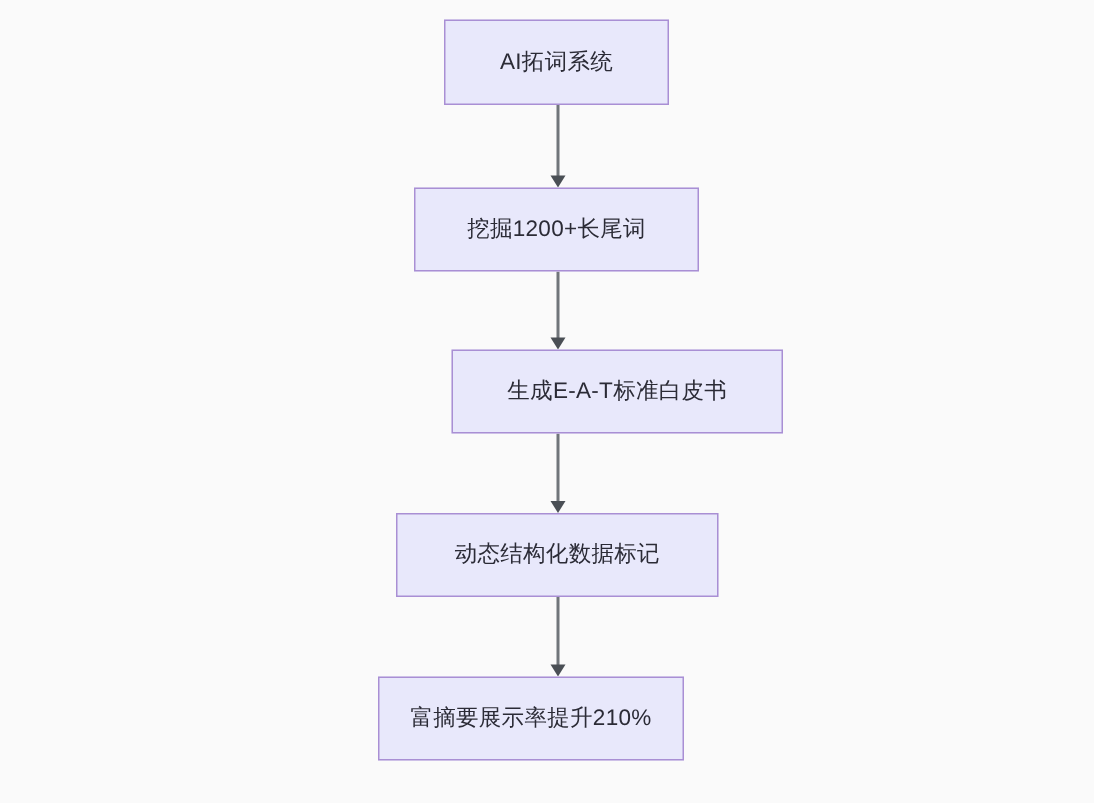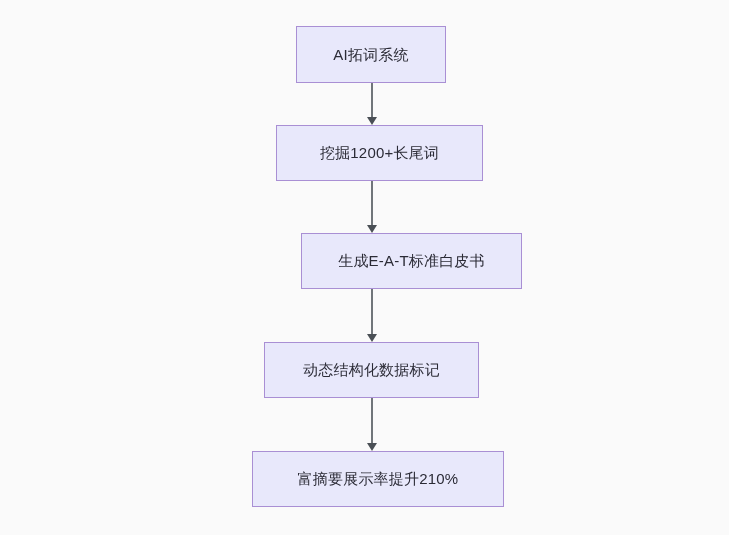--- a/index.html
+++ b/index.html
@@ -73,29 +73,29 @@
   </div>
   <div class="edge" style="left: 371px; top: 289px; width: 2px; height: 53px;">
     <div class="edge-line" style="height: 46px; background: rgb(112, 117, 122);"></div>
     <div class="edge-arrow" style="top: 45px;"></div>
   </div>
   <div class="edge" style="left: 371px; top: 398px; width: 2px; height: 53px;">
     <div class="edge-line" style="height: 46px; background: rgb(112, 117, 122);"></div>
     <div class="edge-arrow" style="top: 45px;"></div>
   </div>
 
-  <div class="node" style="left: 296px; top: 13px; width: 150px; height: 57px; background: rgb(232, 232, 251); border-color: rgb(169, 143, 212); color: rgb(43, 43, 54); margin-top: 13px;">
+  <div class="node" style="left: 296px; top: 13px; width: 150px; height: 57px; background: rgb(232, 232, 251); border-color: rgb(169, 143, 212); color: rgb(43, 43, 54);">
     <span class="node-label">AI拓词系统</span>
   </div>
-  <div class="node" style="left: 276px; top: 125px; width: 207px; height: 56px; background: rgb(232, 232, 251); border-color: rgb(169, 143, 212); color: rgb(43, 43, 54);">
+  <div class="node" style="left: 276px; top: 125px; width: 190px; height: 56px; background: rgb(232, 232, 251); border-color: rgb(169, 143, 212); color: rgb(43, 43, 54);">
     <span class="node-label">挖掘1200+长尾词</span>
   </div>
   <div class="node" style="left: 261px; top: 233px; width: 221px; height: 56px; background: rgb(232, 232, 251); border-color: rgb(169, 143, 212); color: rgb(43, 43, 54); margin-left: 40px;">
     <span class="node-label">生成E-A-T标准白皮书</span>
   </div>
   <div class="node" style="left: 264px; top: 342px; width: 215px; height: 56px; background: rgb(232, 232, 251); border-color: rgb(169, 143, 212); color: rgb(43, 43, 54);">
     <span class="node-label">动态结构化数据标记</span>
   </div>
-  <div class="node" style="left: 252px; top: 451px; width: 252px; height: 56px; background: rgb(232, 232, 251); border-color: rgb(169, 143, 212); color: rgb(43, 43, 54);">
+  <div class="node" style="left: 252px; top: 451px; width: 204px; height: 56px; background: rgb(232, 232, 251); border-color: rgb(169, 143, 212); color: rgb(43, 43, 54);">
     <span class="node-label">富摘要展示率提升210%</span>
   </div>
 
 </div>
 
 </body></html>

